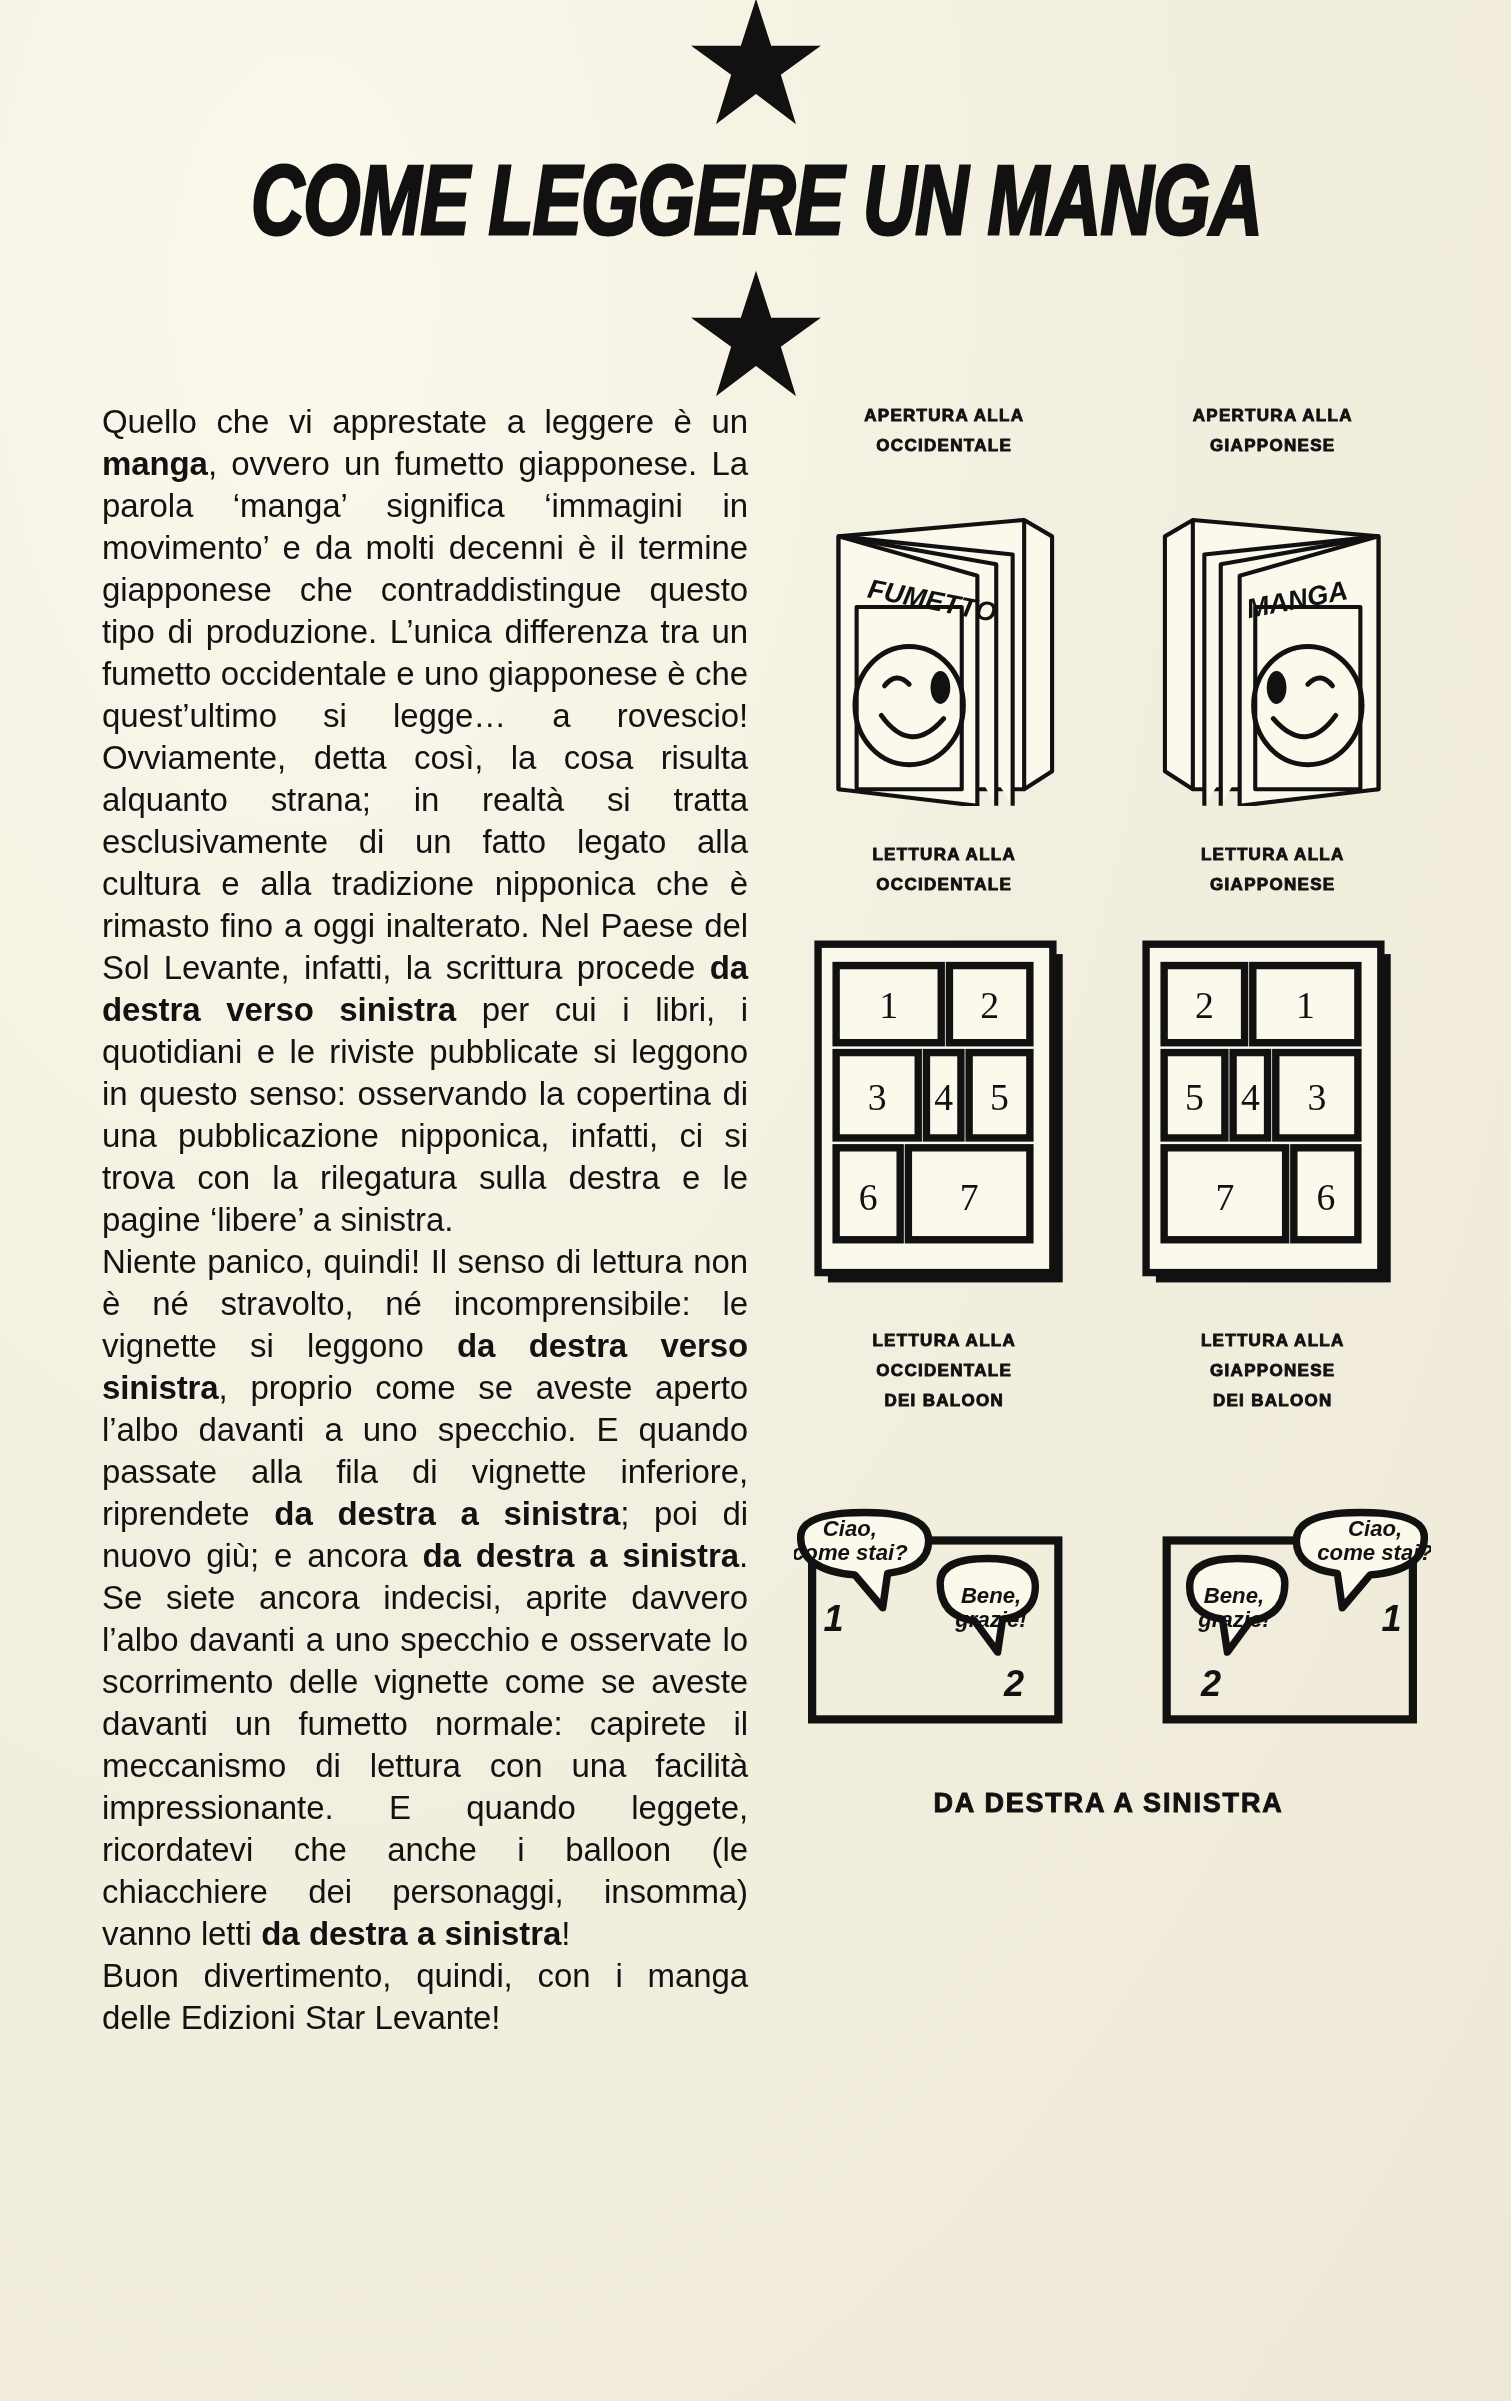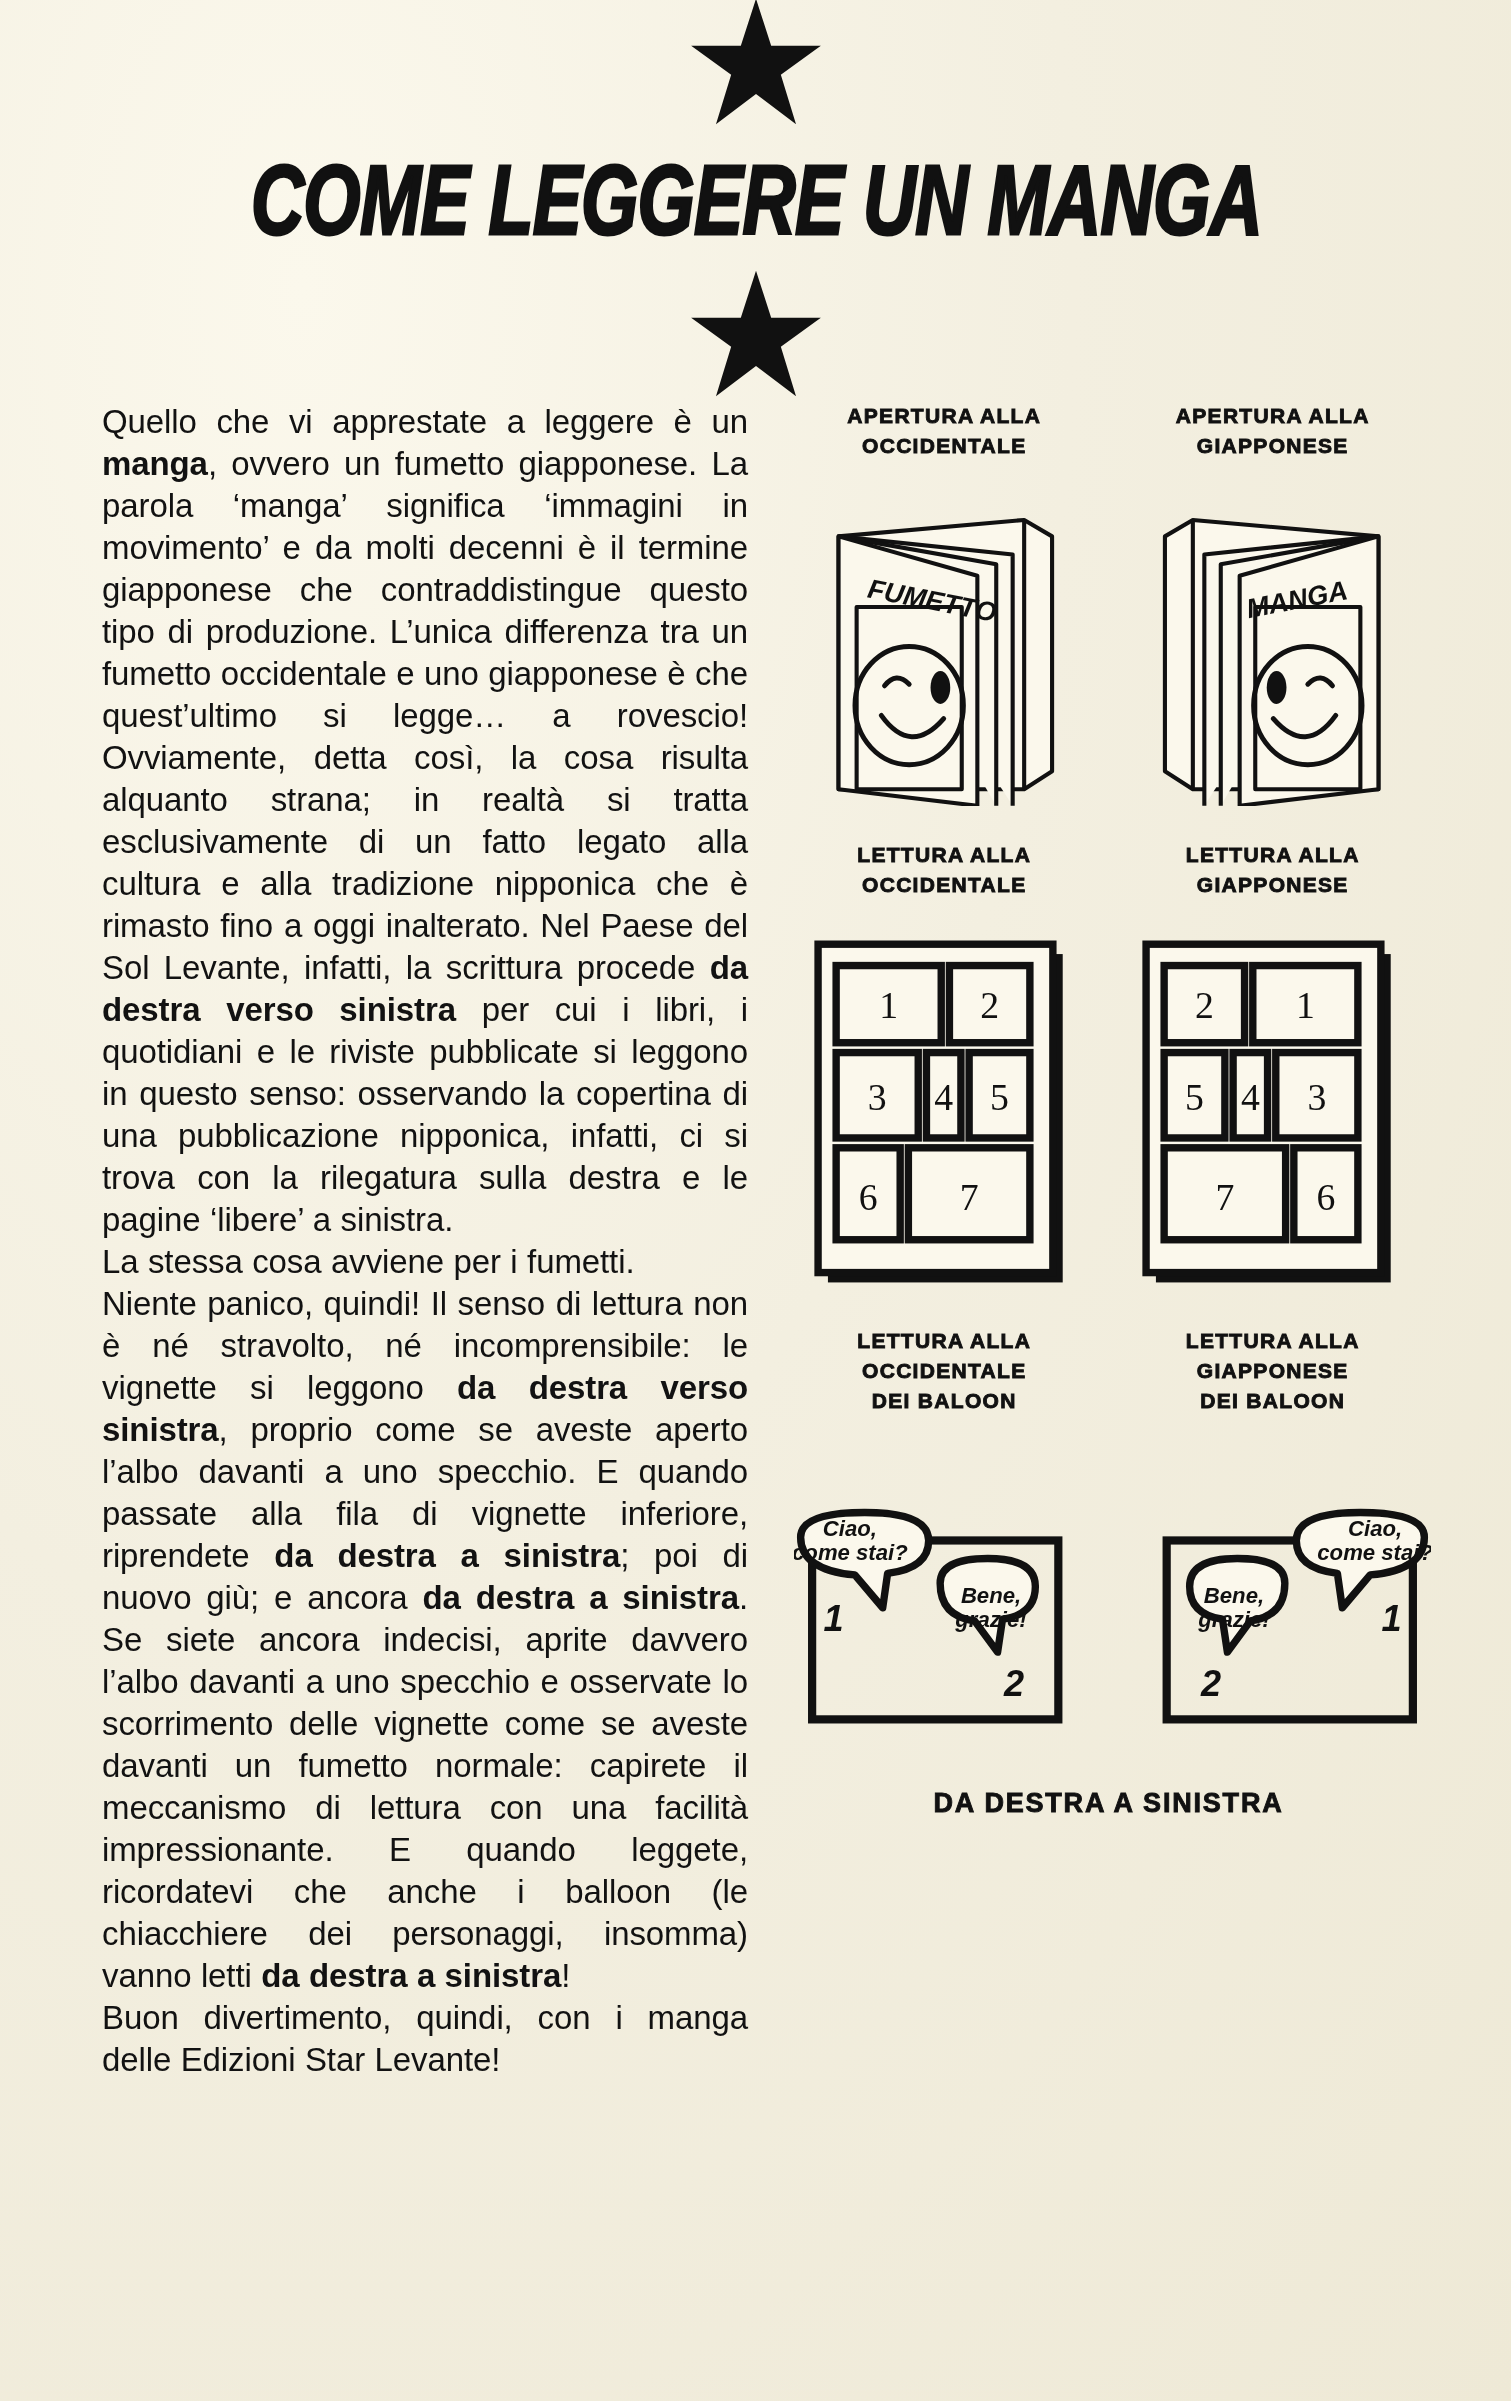--- a/index.html
+++ b/index.html
@@ -42,21 +42,21 @@
     text-align:justify;
     letter-spacing:-0.1px;
     word-spacing:0.4px;
   }
   .article p{margin:0;}
   .article b{font-weight:bold;}
 
   
   .rail{position:absolute;left:780px;top:401px;width:657px;}
   .cap{
-    font-weight:bold;font-size:21px;line-height:30px;
+    font-weight:bold;font-size:17px;line-height:30px;
     letter-spacing:1.3px;text-align:center;
     -webkit-text-stroke:0.9px #111;color:#111;
   }
   .duo{display:flex;}
   .duo>div{width:50%;}
 
   .books{display:flex;margin-top:39px;height:314px;}
   .books>div{width:50%;display:flex;justify-content:center;}
   .book svg{display:block;}
 
@@ -91,21 +91,20 @@
   <div class="title">COME LEGGERE UN MANGA</div>
   <div class="hstar">
     <svg viewBox="0 0 100 100">
         <polygon fill="#111" points="50,2 61,36 97,36 68,57 79,93 50,71 21,93 32,57 3,36 39,36"></polygon>
       </svg>
   </div>
 </div>
 
 <div class="article" id="article">
     <p><span>Quello che vi apprestate a leggere è un </span><b>manga</b><span>, ovvero un fumetto giapponese. La parola ‘manga’ significa ‘immagini in movimento’ e da molti decenni è il termine giapponese che contraddistingue questo tipo di produzione. L’unica differenza tra un fumetto occidentale e uno giapponese è che quest’ultimo si legge… a rovescio! Ovviamente, detta così, la cosa risulta alquanto strana; in realtà si tratta esclusivamente di un fatto legato alla cultura e alla tradizione nipponica che è rimasto fino a oggi inalterato. Nel Paese del Sol Levante, infatti, la scrittura procede </span><b>da destra verso sinistra</b><span> per cui i libri, i quotidiani e le riviste pubblicate si leggono in questo senso: osservando la copertina di una pubblicazione nipponica, infatti, ci si trova con la rilegatura sulla destra e le pagine ‘libere’ a sinistra.</span></p>
-    <p><span>La stessa cosa avviene per i fumetti.</span></p>
     <p><span>Niente panico, quindi! Il senso di lettura non è né stravolto, né incomprensibile: le vignette si leggono </span><b>da destra verso sinistra</b><span>, proprio come se aveste aperto l’albo davanti a uno specchio. E quando passate alla fila di vignette inferiore, riprendete </span><b>da destra a sinistra</b><span>; poi di nuovo giù; e ancora </span><b>da destra a sinistra</b><span>. Se siete ancora indecisi, aprite davvero l’albo davanti a uno specchio e osservate lo scorrimento delle vignette come se aveste davanti un fumetto normale: capirete il meccanismo di lettura con una facilità impressionante. E quando leggete, ricordatevi che anche i balloon (le chiacchiere dei personaggi, insomma) vanno letti </span><b>da destra a sinistra</b><span>!</span></p>
     <p><span>Buon divertimento, quindi, con i manga delle Edizioni Star Levante!</span></p>
   </div>
 
 <div class="rail">
 
   <div class="duo">
     <div class="cap">
       <div>APERTURA ALLA</div>
       <div>OCCIDENTALE</div>

